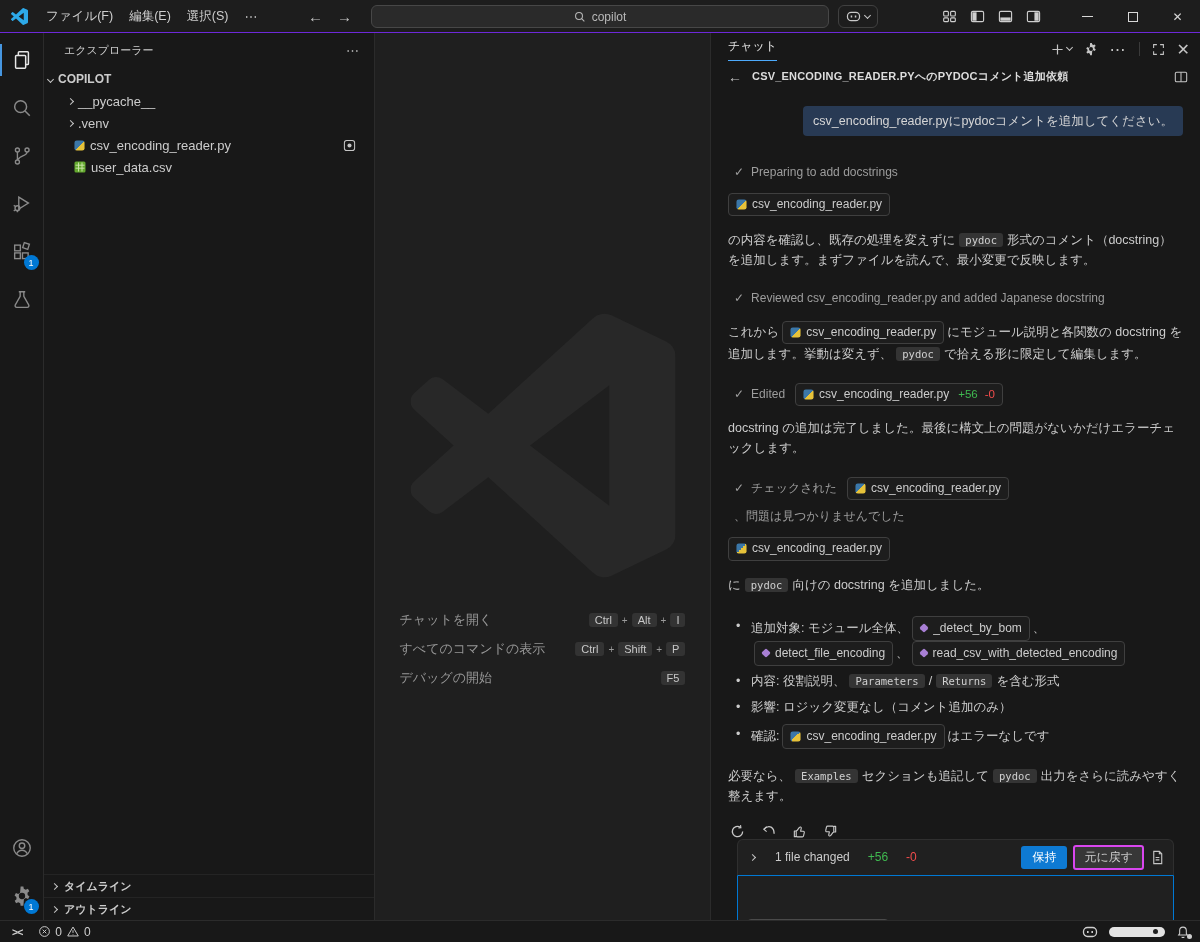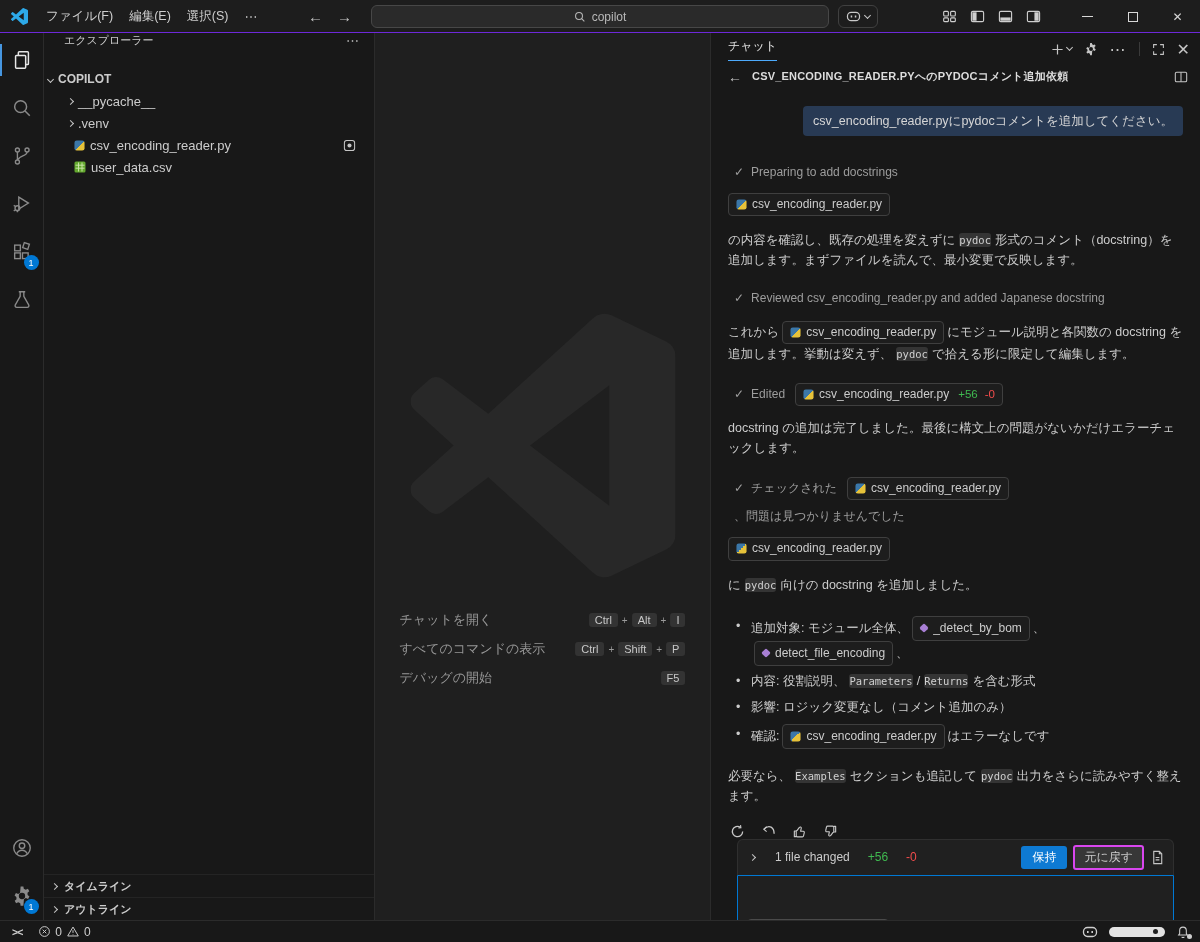--- a/index.html
+++ b/index.html
@@ -34,21 +34,21 @@
   .ab-item { width:44px; height:48px; display:flex; align-items:center; justify-content:center;
     color:#8a8a8a; position:relative; }
   .ab-item.active { color:#e7e7e7; }
   .ab-item.active::before { content:""; position:absolute; left:0; top:8px; bottom:8px; width:2px; background:#4696e0; }
   .ab-badge { position:absolute; right:5px; bottom:6px; min-width:15px; height:15px; border-radius:50%;
     background:#0078d4; color:#fff; font-size:9px; display:flex; align-items:center; justify-content:center; }
   .ab-bottom { margin-top:auto; }
 
   
   .sidebar { width:331px; background:#181818; border-right:1px solid #2b2b2b; display:flex; flex-direction:column; position:relative; }
-  .sb-header { height:35px; display:flex; align-items:flex-start; padding:0 14px 0 20px; }
+  .sb-header { height:35px; display:flex; align-items:center; padding:0 14px 0 20px; }
   .sb-title { font-size:11px; color:#cccccc; }
   .sb-more { margin-left:auto; color:#c5c5c5; font-size:13px; letter-spacing:1px; }
   .tree { font-size:13px; }
   .tree-row { height:22px; display:flex; align-items:center; gap:5px; padding-left:4px; color:#cccccc; }
   .tree-row.root { font-weight:bold; font-size:12px; }
   .tree-row.child { padding-left:24px; }
   .tree-row.file { padding-left:30px; }
   .tchev { width:5px; height:5px; border-right:1px solid #c5c5c5; border-bottom:1px solid #c5c5c5; display:inline-block; }
   .tchev.closed { transform:rotate(-45deg); }
   .tchev.open { transform:rotate(45deg); }
@@ -88,21 +88,21 @@
   .step { display:flex; align-items:center; flex-wrap:wrap; gap:7px; margin:13px 0 6px 6px;
     color:#9d9d9d; font-size:12px; }
   .step .ck { font-size:12px; color:#9d9d9d; }
   .chip { display:inline-flex; align-items:center; gap:5px; border:1px solid #3f3f3f; background:#1d1d1d;
     border-radius:4px; padding:1px 7px; color:#cccccc; font-size:12px; vertical-align:middle; margin:0 3px; }
   .chip .add { color:#3fb950; font-size:11.5px; margin-left:4px; }
   .chip .rem { color:#f14c4c; font-size:11.5px; margin-left:2px; }
   .chip-block { margin:5px 0 8px 0; }
   .pyicon { width:11px; height:11px; }
   .micon { width:8px; height:8px; background:#a87fd4; border-radius:2px; transform:rotate(45deg) scale(.85); display:inline-block; }
-  code.inline { background:#343434; border-radius:3px; padding:1px 0; margin:12px 4px;
+  code.inline { background:#343434; border-radius:3px; padding:1px 6px; margin:12px 4px;
     font-family:"DejaVu Sans Mono", monospace; font-size:10.5px; color:#d0d0d0; }
   .para { margin:6px 0; }
   ul.blist { list-style:none; margin:10px 0 6px 8px; }
   ul.blist li { position:relative; padding-left:15px; margin:5px 0; line-height:1.75; }
   ul.blist li::before { content:"•"; position:absolute; left:0; color:#cccccc; }
   .actions { display:flex; gap:16px; margin:12px 0 0 2px; color:#c8c8c8; }
 
   .chat-bottom { margin-top:auto; padding:0 9px 8px 9px; }
   .files-bar { display:flex; align-items:center; gap:18px; background:#202020; border:1px solid #2f2f2f;
     border-bottom:none; border-radius:6px 6px 0 0; padding:5px 8px; font-size:12px; }
@@ -474,21 +474,24 @@
 
       <p class="para"><span>に</span><code class="inline">pydoc</code><span>向けの docstring を追加しました。</span></p>
 
       <ul class="blist">
         <li><span>追加対象: モジュール全体、</span><span class="chip">
               <span class="micon"></span>
               <span>_detect_by_bom</span>
             </span><span>、</span><span class="chip">
               <span class="micon"></span>
               <span>detect_file_encoding</span>
-            </span><span>、</span></li>
+            </span><span>、</span><span class="chip">
+              <span class="micon"></span>
+              <span>read_csv_with_detected_encoding</span>
+            </span></li>
         <li><span>内容: 役割説明、</span><code class="inline">Parameters</code><span>/</span><code class="inline">Returns</code><span>を含む形式</span></li>
         <li>影響: ロジック変更なし（コメント追加のみ）</li>
         <li><span>確認:</span><span class="chip">
               <svg class="pyicon" viewBox="0 0 12 12">
                 <rect x="0.5" y="0.5" width="11" height="11" rx="2.5" fill="url(#pygrad)"></rect>
               </svg>
               <span>csv_encoding_reader.py</span>
             </span><span>はエラーなしです</span></li>
       </ul>
 

